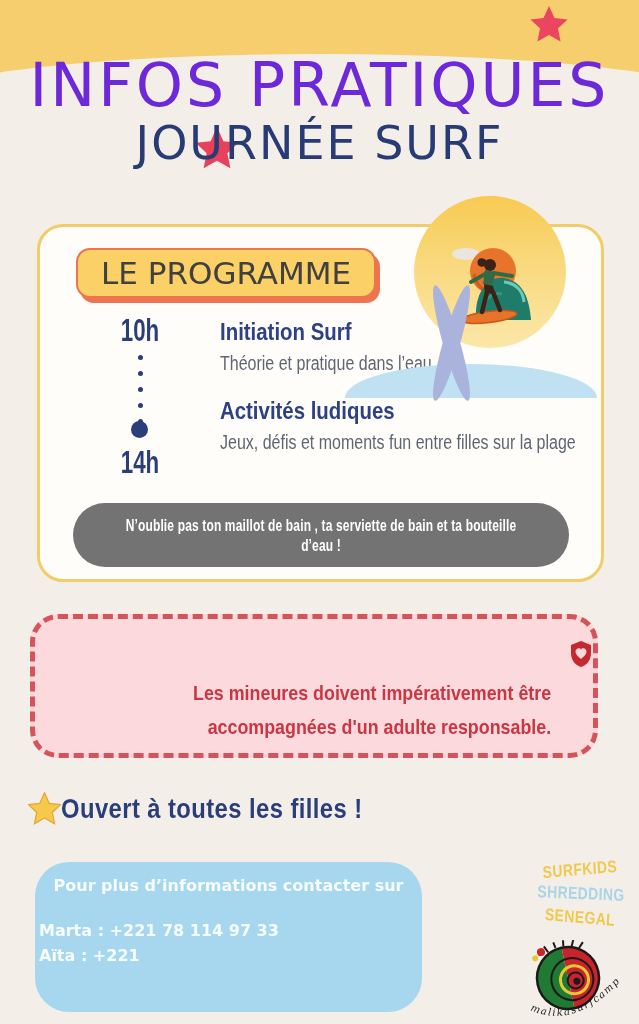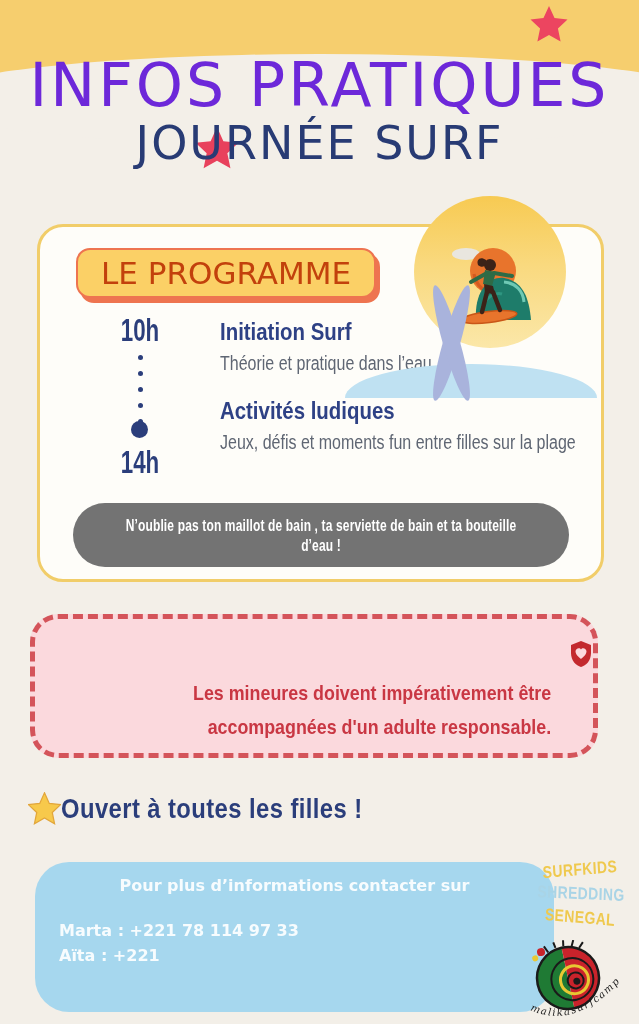--- a/index.html
+++ b/index.html
@@ -16,21 +16,21 @@
            font-family:"DejaVu Sans",sans-serif; font-weight:400; font-size:60px; letter-spacing:3px; color:#6d28d9; }
   .subtitle { position:absolute; top:116px; left:0; width:100%; text-align:center; z-index:1;
               font-family:"DejaVu Sans",sans-serif; font-weight:400; font-size:46px; letter-spacing:2px; color:#283B74; }
 
   
   .card { position:absolute; left:37px; top:224px; width:567px; height:358px; background:#FEFDF9;
           border:3px solid #F1CD69; border-radius:26px; z-index:1; }
   .prog-pill { position:absolute; left:36px; top:21px; width:300px; height:50px; background:#FBD066;
                border:2px solid #EE7450; border-radius:14px; box-shadow:4px 5px 0 #EE7450;
                display:flex; align-items:center; justify-content:center; }
-  .prog-pill span { font-family:"DejaVu Sans",sans-serif; font-size:31px; color:#c2410c; }
+  .prog-pill span { font-family:"DejaVu Sans",sans-serif; font-size:31px; color:#404040; }
   .time { position:absolute; left:60px; width:80px; text-align:center; font-weight:700; font-size:31px;
           color:#2B3E7B; transform:scaleX(.72); }
   .time-start { top:86px; } .time-end { top:218px; }
   .dots { position:absolute; left:97px; top:128px; width:6px; display:flex; flex-direction:column; gap:11px; align-items:center; }
   .dot { width:5px; height:5px; border-radius:50%; background:#2B3E7B; }
   .big-dot { position:absolute; left:91px; top:194px; width:17px; height:17px; border-radius:50%; background:#2B3E7B; }
   .prog-title { position:absolute; left:180px; font-weight:700; font-size:24px; color:#2E4185;
                 transform:scaleX(.85); transform-origin:left; white-space:nowrap; }
   .prog-title.t1 { top:91px; } .prog-title.t2 { top:170px; }
   .prog-desc { position:absolute; left:180px; font-size:20px; color:#5F6673; transform:scaleX(.8);
@@ -56,24 +56,24 @@
   .warning-icon { margin-top:21px; width:24px; height:28px; }
   .warning-text { margin-top:4px; font-weight:700; font-size:21px; color:#C93743; line-height:34px; transform:scaleX(.85); }
 
   
   .open-note { position:absolute; left:28px; top:792px; display:flex; align-items:center; z-index:1; }
   .open-note svg { width:33px; height:33px; }
   .open-note span { font-weight:700; font-size:28px; color:#2B3E7B; transform:scaleX(.85);
                     transform-origin:left; letter-spacing:.5px; white-space:nowrap; }
 
   
-  .contact-box { position:absolute; left:35px; top:862px; width:519px; height:150px; background:#A6D7EE;
+  .contact-box { position:absolute; left:35px; top:862px; width:387px; height:150px; background:#A6D7EE;
                  border-radius:34px; color:#F7FCFE; font-family:"DejaVu Sans",sans-serif; font-weight:700; z-index:1; }
   .contact-heading { margin-top:13px; text-align:center; font-size:16px; line-height:21px; }
-  .contact-lines { margin-top:22px; margin-left:24px; font-size:16px; line-height:25px; text-align:left; }
+  .contact-lines { margin-top:22px; margin-left:4px; font-size:16px; line-height:25px; text-align:left; }
 
   
   .surfkids-logo { position:absolute; left:528px; top:858px; width:104px; text-align:center; font-weight:700; z-index:1; }
   .sk-line { font-size:17px; letter-spacing:.5px; line-height:24px; }
   .sk1 { color:#EFC94E; transform:scaleX(.82) rotate(-4deg); }
   .sk2 { color:#A9D4E6; transform:scaleX(.82) rotate(2deg); }
   .sk3 { color:#EFC94E; transform:scaleX(.82) rotate(4deg); }
   .malika-logo { position:absolute; left:516px; top:940px; width:112px; height:84px; z-index:1; }
 </style>
 </head>

